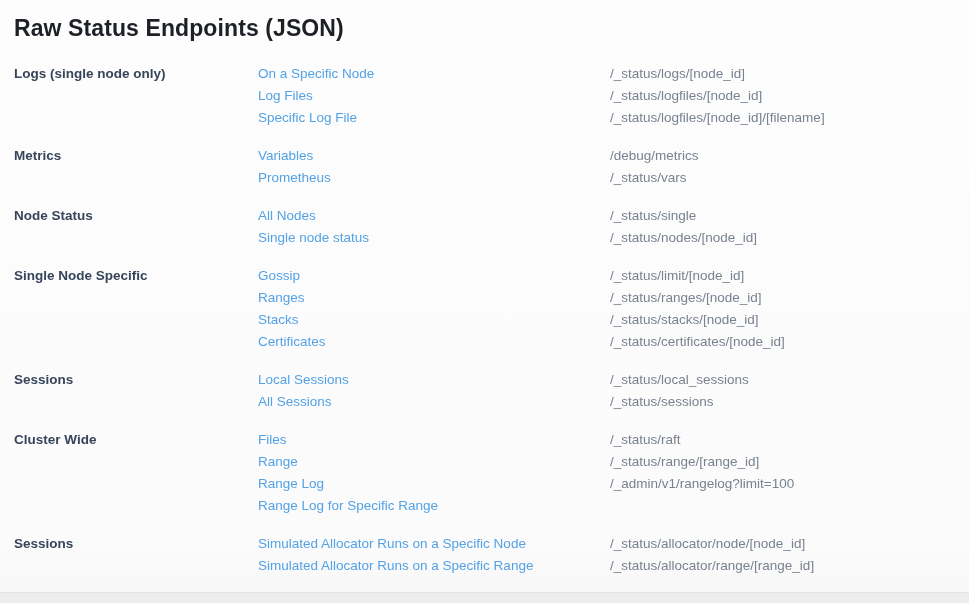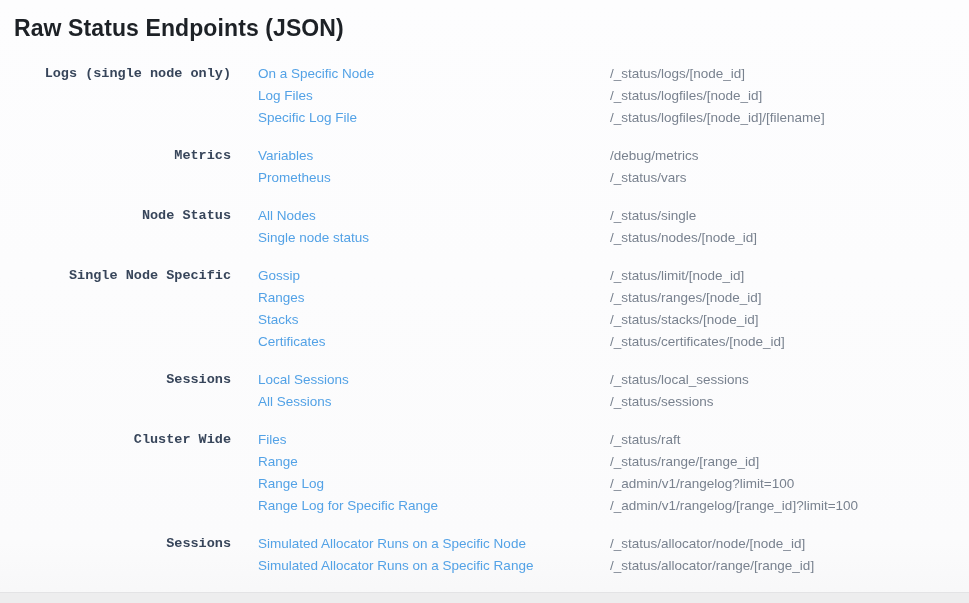--- a/index.html
+++ b/index.html
@@ -33,24 +33,22 @@
     display: flex;
     align-items: flex-start;
     margin-bottom: 16px;
     font-size: 13.5px;
     line-height: 22px;
   }
   .cell { flex: none; }
   .cat {
     width: 244px;
     padding-right: 27px;
-    text-align: right;
     color: var(--category);
     font-weight: 600;
-    font-family: Liberation Mono, monospace;
   }
   .links { width: 352px; }
   .links a {
     display: block;
     color: var(--link);
     text-decoration: none;
     cursor: pointer;
   }
   .paths { color: var(--path); }
   .paths .path { display: block; }
@@ -134,21 +132,20 @@
         <div class="cell links">
           <a href="#">Files</a>
           <a href="#">Range</a>
           <a href="#">Range Log</a>
           <a href="#">Range Log for Specific Range</a>
         </div>
         <div class="cell paths">
           <span class="path">/_status/raft</span>
           <span class="path">/_status/range/[range_id]</span>
           <span class="path">/_admin/v1/rangelog?limit=100</span>
-          <span class="path">/_admin/v1/rangelog/[range_id]?limit=100</span>
         </div>
       </div>
       <div class="group">
         <div class="cell cat">Sessions</div>
         <div class="cell links">
           <a href="#">Simulated Allocator Runs on a Specific Node</a>
           <a href="#">Simulated Allocator Runs on a Specific Range</a>
         </div>
         <div class="cell paths">
           <span class="path">/_status/allocator/node/[node_id]</span>

